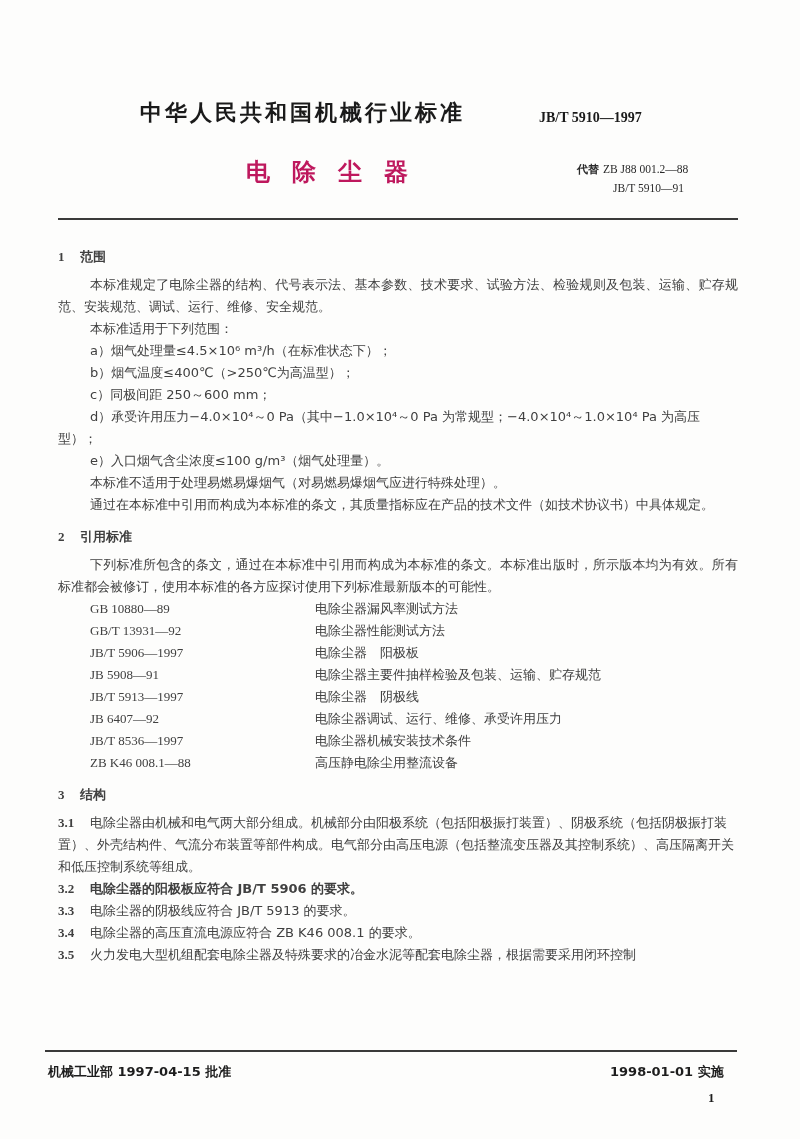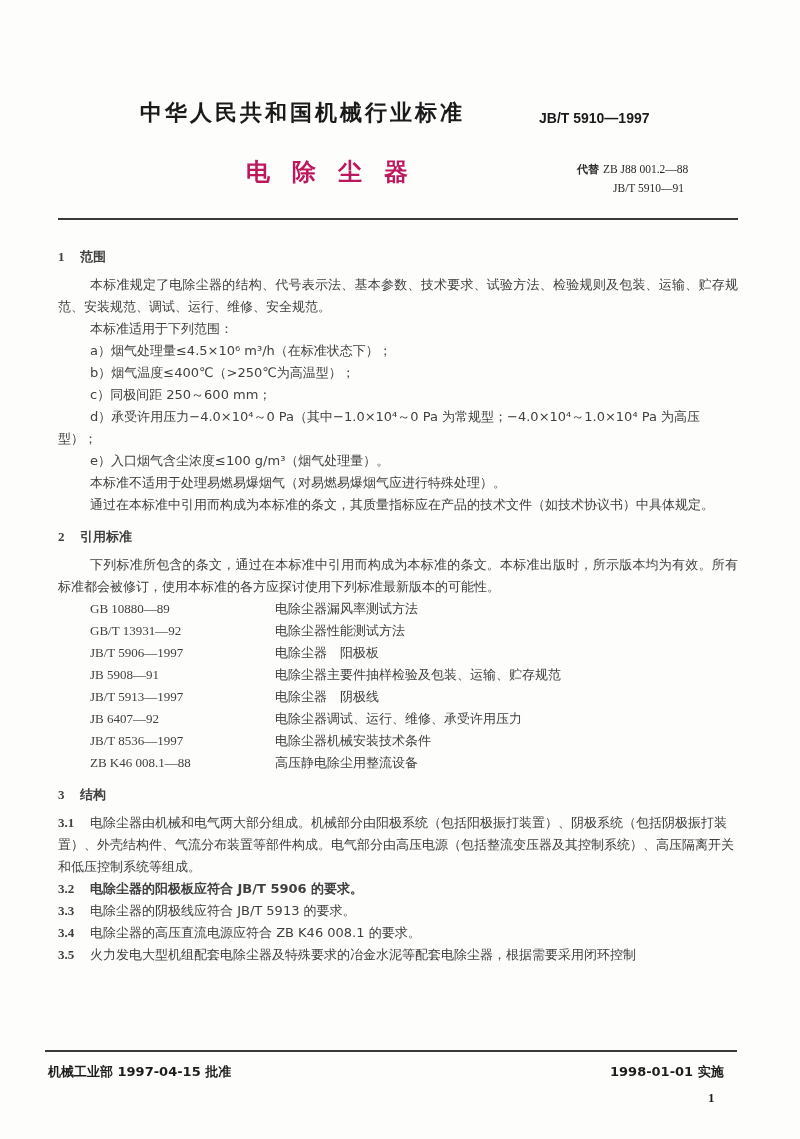--- a/index.html
+++ b/index.html
@@ -27,21 +27,21 @@
     .org-title {
       left: 140px; top: 98px;
       font-family: "DejaVu Sans", "Liberation Sans", sans-serif;
       font-size: 22px;
       font-weight: bold;
       letter-spacing: 3px;
       color: #1a1a1a;
     }
     .std-no {
       left: 539px; top: 110px;
-      font-family: Liberation Sans, sans-serif;
+      font-family: Liberation Serif, serif;
       font-size: 14px;
       font-weight: bold;
       color: #1a1a1a;
       text-align: right;
     }
     .doc-title {
       left: 246px; top: 156px;
       font-family: "DejaVu Sans", "Liberation Sans", sans-serif;
       font-size: 24px;
       font-weight: bold;
@@ -85,21 +85,21 @@
     .h {
       font-weight: bold;
       font-size: 13px;
       height: 22px;
     }
     .h .num { display: inline-block; width: 22px; font-family: "Liberation Serif", serif; }
     .gap-small { height: 6px; }
     .gap { height: 10px; }
     .p { text-indent: 32px; text-align: justify; }
     .item { text-indent: 32px; }
-    .ref-row { display: flex; height: 22px; }
+    .ref-row { display: flex; height: 22px; gap: 40px; }
     .ref-code {
       width: 185px;
       padding-left: 32px;
       font-family: "Liberation Serif", "DejaVu Serif", serif;
       font-size: 13px;
     }
     .ref-title { }
     .clause { height: auto; }
     .clause .cnum {
       display: inline-block;

